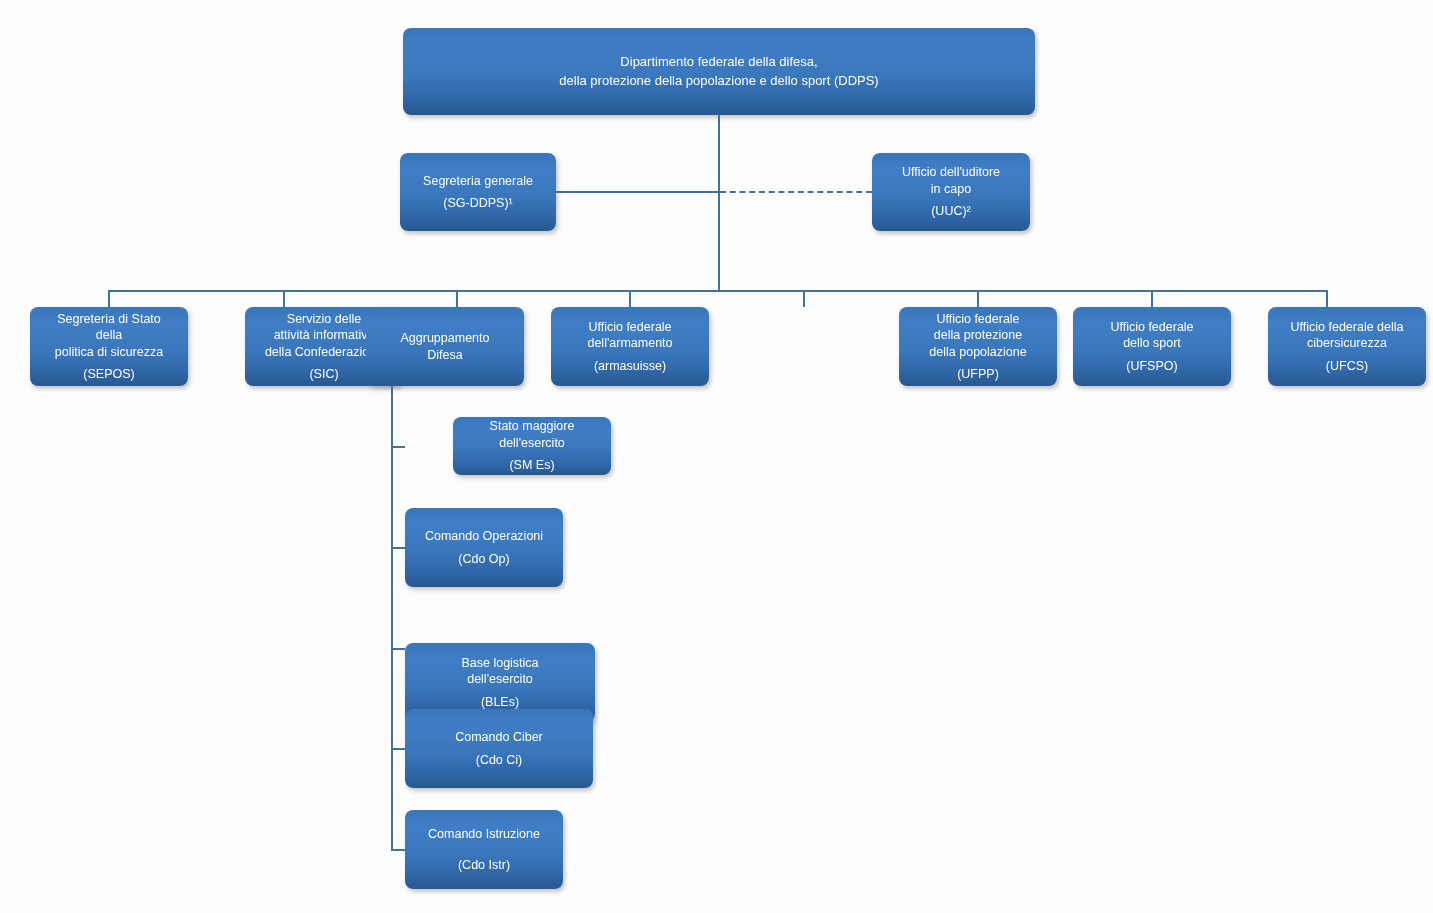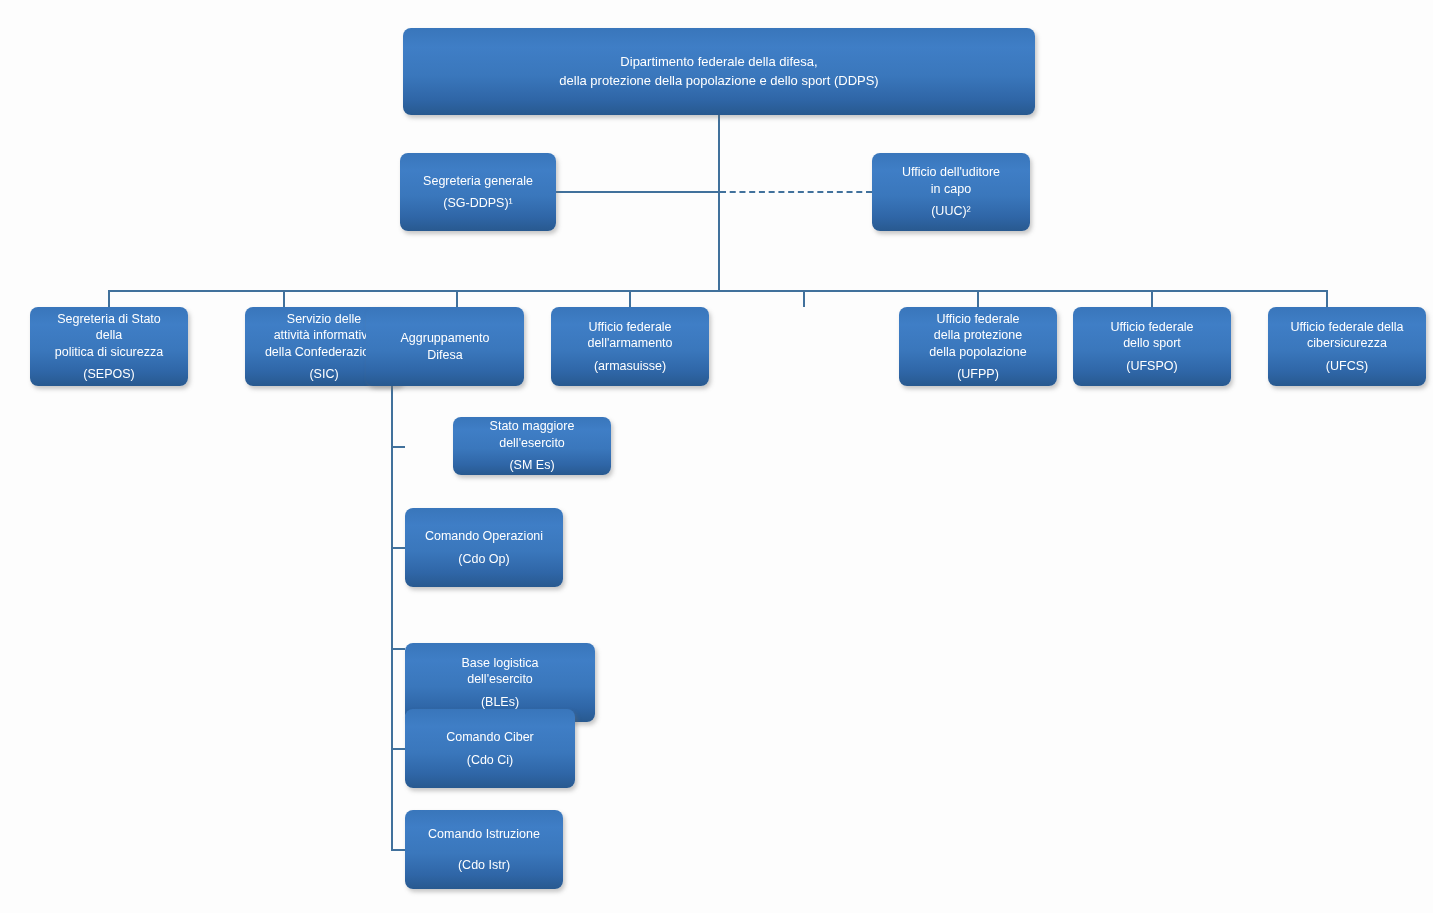--- a/index.html
+++ b/index.html
@@ -146,21 +146,21 @@
   </div>
   <div class="box" style="left:405px; top:508px; width:158px; height:79px;">
     <div class="label">Comando Operazioni</div>
     <div class="abbr">(Cdo Op)</div>
   </div>
   <div class="box" style="left:405px; top:643px; width:190px; height:79px;">
     <div class="label">Base logistica
 dell'esercito</div>
     <div class="abbr">(BLEs)</div>
   </div>
-  <div class="box" style="left:405px; top:709px; width:170px; height:79px;">
+  <div class="box" style="left:405px; top:709px; width:188px; height:79px;">
     <div class="label">Comando Ciber</div>
     <div class="abbr">(Cdo Ci)</div>
   </div>
   <div class="box" style="left:405px; top:810px; width:158px; height:79px;gap:9px;">
     <div class="label">Comando Istruzione</div>
     <div class="abbr">(Cdo Istr)</div>
   </div>
 
 </div>
 

